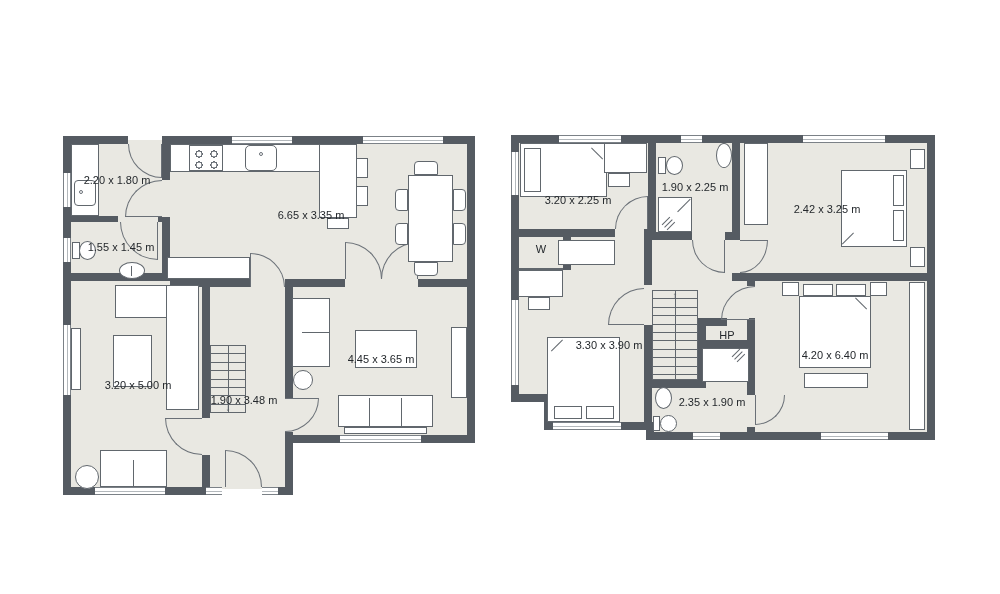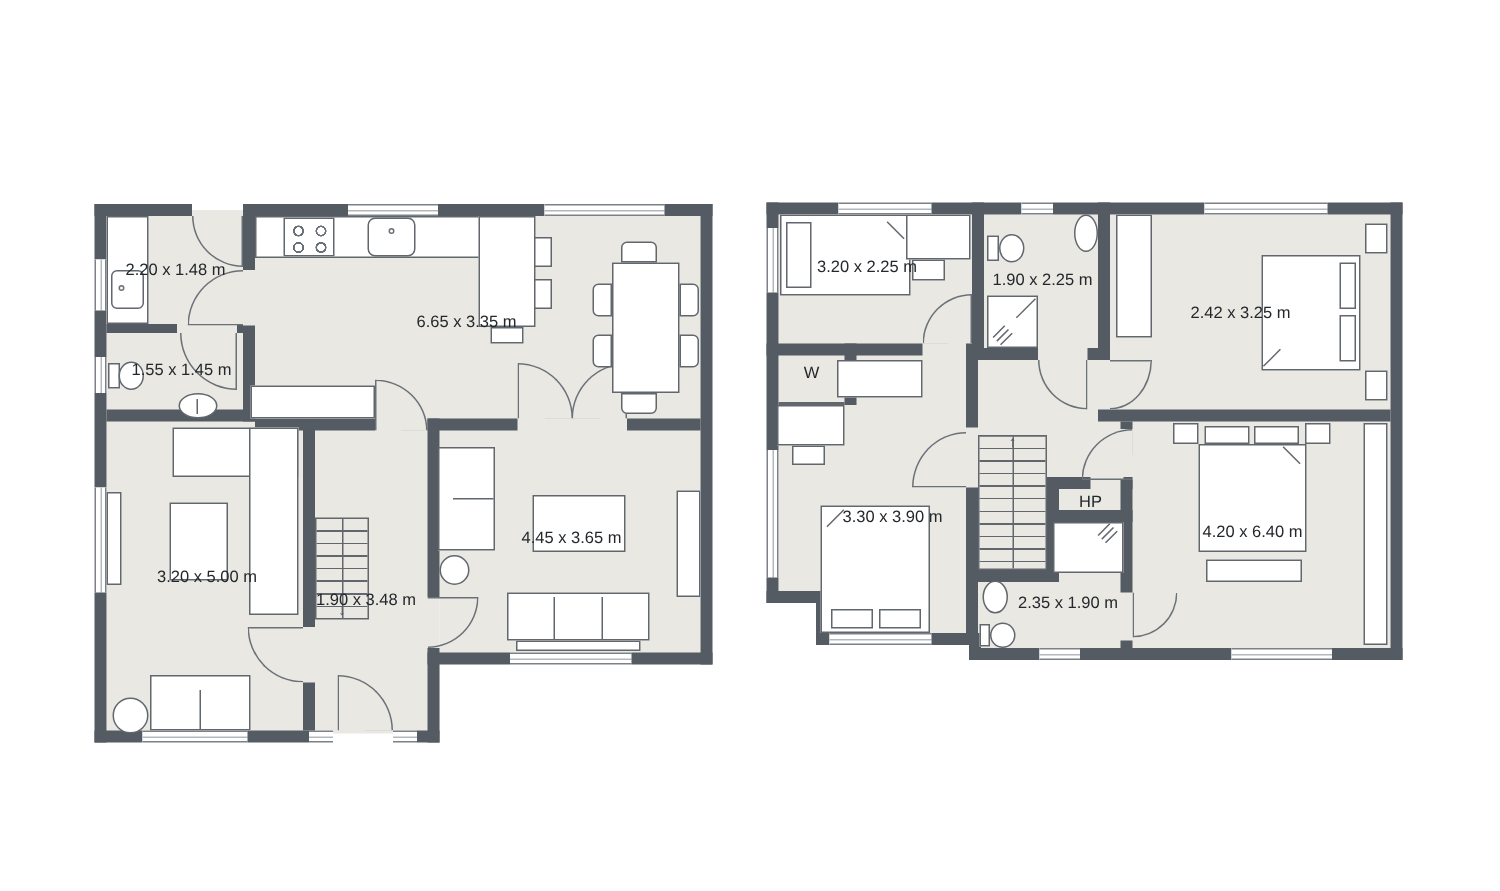--- a/index.html
+++ b/index.html
@@ -135,21 +135,21 @@
     <div class="fu" style="left:229px;top:166px;width:38px;height:69px"></div>
     <div class="ln" style="left:239px;top:200px;width:27px;height:1px"></div>
     <div class="fu rd" style="left:230px;top:238px;width:20px;height:20px"></div>
     <div class="fu" style="left:292px;top:198px;width:62px;height:38px"></div>
     <div class="fu" style="left:275px;top:263px;width:95px;height:32px"></div>
     <div class="ln" style="left:306px;top:266px;width:1px;height:28px"></div>
     <div class="ln" style="left:338px;top:266px;width:1px;height:28px"></div>
     <div class="fu" style="left:281px;top:295px;width:83px;height:7px"></div>
     <div class="fu" style="left:388px;top:195px;width:16px;height:71px"></div>
 
-    <div class="lb" style="left:54px;top:48px">2.20 x 1.48 m</div>
+    <div class="lb" style="left:54px;top:48px">2.20 x 1.80 m</div>
     <div class="lb" style="left:58px;top:115px">1.55 x 1.45 m</div>
     <div class="lb" style="left:248px;top:83px">6.65 x 3.35 m</div>
     <div class="lb" style="left:75px;top:253px">3.20 x 5.00 m</div>
     <div class="lb" style="left:181px;top:268px">1.90 x 3.48 m</div>
     <div class="lb" style="left:318px;top:227px">4.45 x 3.65 m</div>
   </div>
 
   <div class="plan" style="left:511px;top:135px;width:424px;height:305px">
 
     <div class="f" style="left:8px;top:8px;width:408px;height:251px"></div>
@@ -253,22 +253,22 @@
 
     <div class="fu" style="left:271px;top:147px;width:17px;height:14px"></div>
     <div class="fu" style="left:359px;top:147px;width:17px;height:14px"></div>
     <div class="fu" style="left:292px;top:149px;width:30px;height:12px"></div>
     <div class="fu" style="left:325px;top:149px;width:30px;height:12px"></div>
     <div class="fu" style="left:288px;top:161px;width:72px;height:72px"></div>
     <div class="di" style="left:342px;top:168px;width:16px;transform:rotate(45deg)"></div>
     <div class="fu" style="left:293px;top:238px;width:64px;height:15px"></div>
     <div class="fu" style="left:398px;top:147px;width:16px;height:148px"></div>
 
-    <div class="lb" style="left:67px;top:43px">3.20 x 2.25 m</div>
+    <div class="lb" style="left:67px;top:65px">3.20 x 2.25 m</div>
     <div class="lb" style="left:184px;top:52px">1.90 x 2.25 m</div>
     <div class="lb" style="left:316px;top:74px">2.42 x 3.25 m</div>
     <div class="lb" style="left:30px;top:114px">W</div>
-    <div class="lb" style="left:84px;top:210px">3.30 x 3.90 m</div>
+    <div class="lb" style="left:98px;top:210px">3.30 x 3.90 m</div>
     <div class="lb" style="left:216px;top:200px">HP</div>
     <div class="lb" style="left:201px;top:267px">2.35 x 1.90 m</div>
     <div class="lb" style="left:324px;top:220px">4.20 x 6.40 m</div>
   </div>
 </div>
 
 </body></html>

